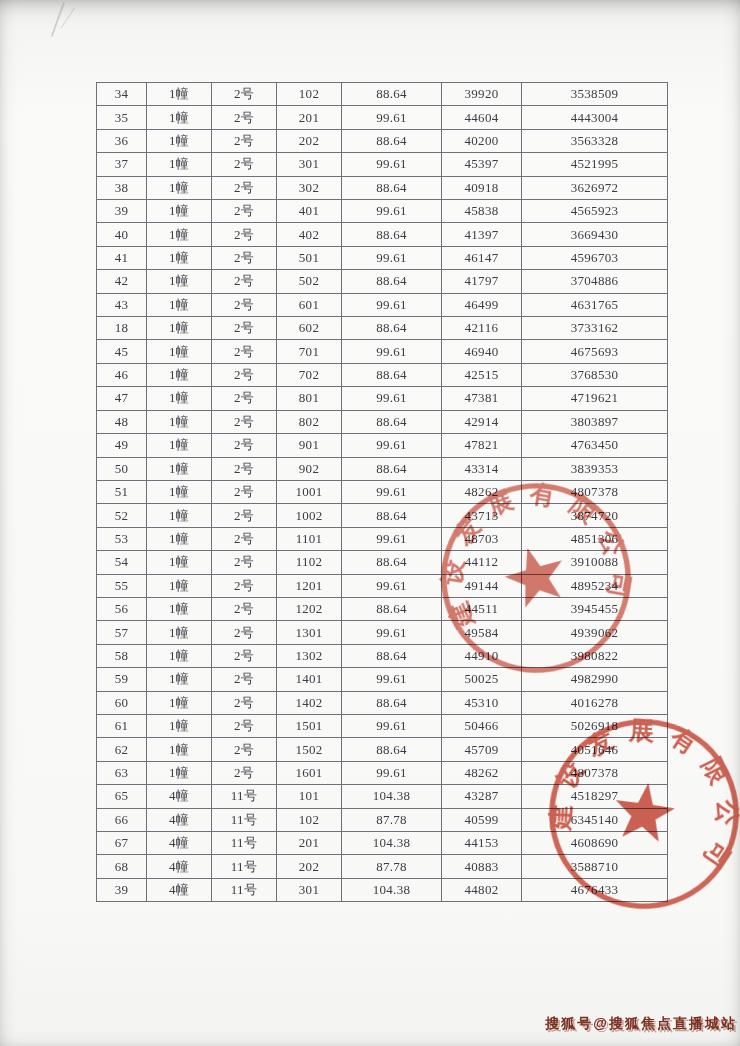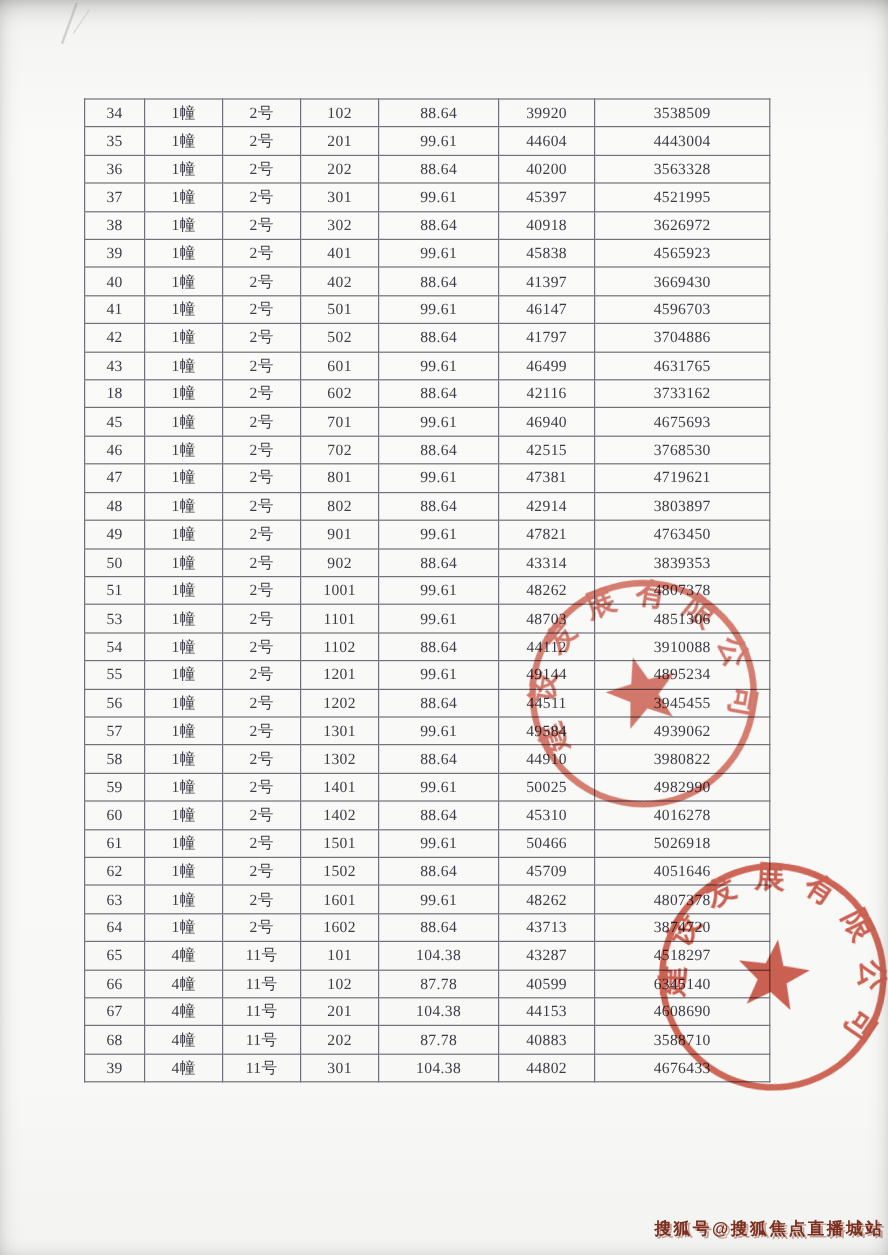--- a/index.html
+++ b/index.html
@@ -21,21 +21,21 @@
     position:absolute;left:56px;top:6px;width:26px;height:36px;
     border-left:2px solid rgba(140,140,140,.35);
     transform:rotate(20deg);
   }
   .fold-mark2{
     position:absolute;left:66px;top:10px;width:14px;height:24px;
     border-left:1px solid rgba(150,150,150,.30);
     transform:rotate(34deg);
   }
   table.price-table{
-    position:absolute;left:70px;top:82px;width:571px;
+    position:absolute;left:96px;top:82px;width:571px;
     border-collapse:collapse;table-layout:fixed;
   }
   table.price-table td{
     border:1px solid #70707a;
     height:22.42px;
     padding:0;
     text-align:center;
     vertical-align:middle;
     font-size:13px;
     color:#3c3c46;
@@ -248,20 +248,29 @@
         <tr>
           <td>51</td>
           <td>1幢</td>
           <td>2号</td>
           <td>1001</td>
           <td>99.61</td>
           <td>48262</td>
           <td>4807378</td>
         </tr>
         <tr>
+          <td>52</td>
+          <td>1幢</td>
+          <td>2号</td>
+          <td>1002</td>
+          <td>88.64</td>
+          <td>43713</td>
+          <td>3874720</td>
+        </tr>
+        <tr>
           <td>53</td>
           <td>1幢</td>
           <td>2号</td>
           <td>1101</td>
           <td>99.61</td>
           <td>48703</td>
           <td>4851306</td>
         </tr>
         <tr>
           <td>54</td>
@@ -345,29 +354,20 @@
           <td>4051646</td>
         </tr>
         <tr>
           <td>63</td>
           <td>1幢</td>
           <td>2号</td>
           <td>1601</td>
           <td>99.61</td>
           <td>48262</td>
           <td>4807378</td>
-        </tr>
-        <tr>
-          <td>64</td>
-          <td>1幢</td>
-          <td>2号</td>
-          <td>1602</td>
-          <td>88.64</td>
-          <td>43713</td>
-          <td>3874720</td>
         </tr>
         <tr>
           <td>65</td>
           <td>4幢</td>
           <td>11号</td>
           <td>101</td>
           <td>104.38</td>
           <td>43287</td>
           <td>4518297</td>
         </tr>

